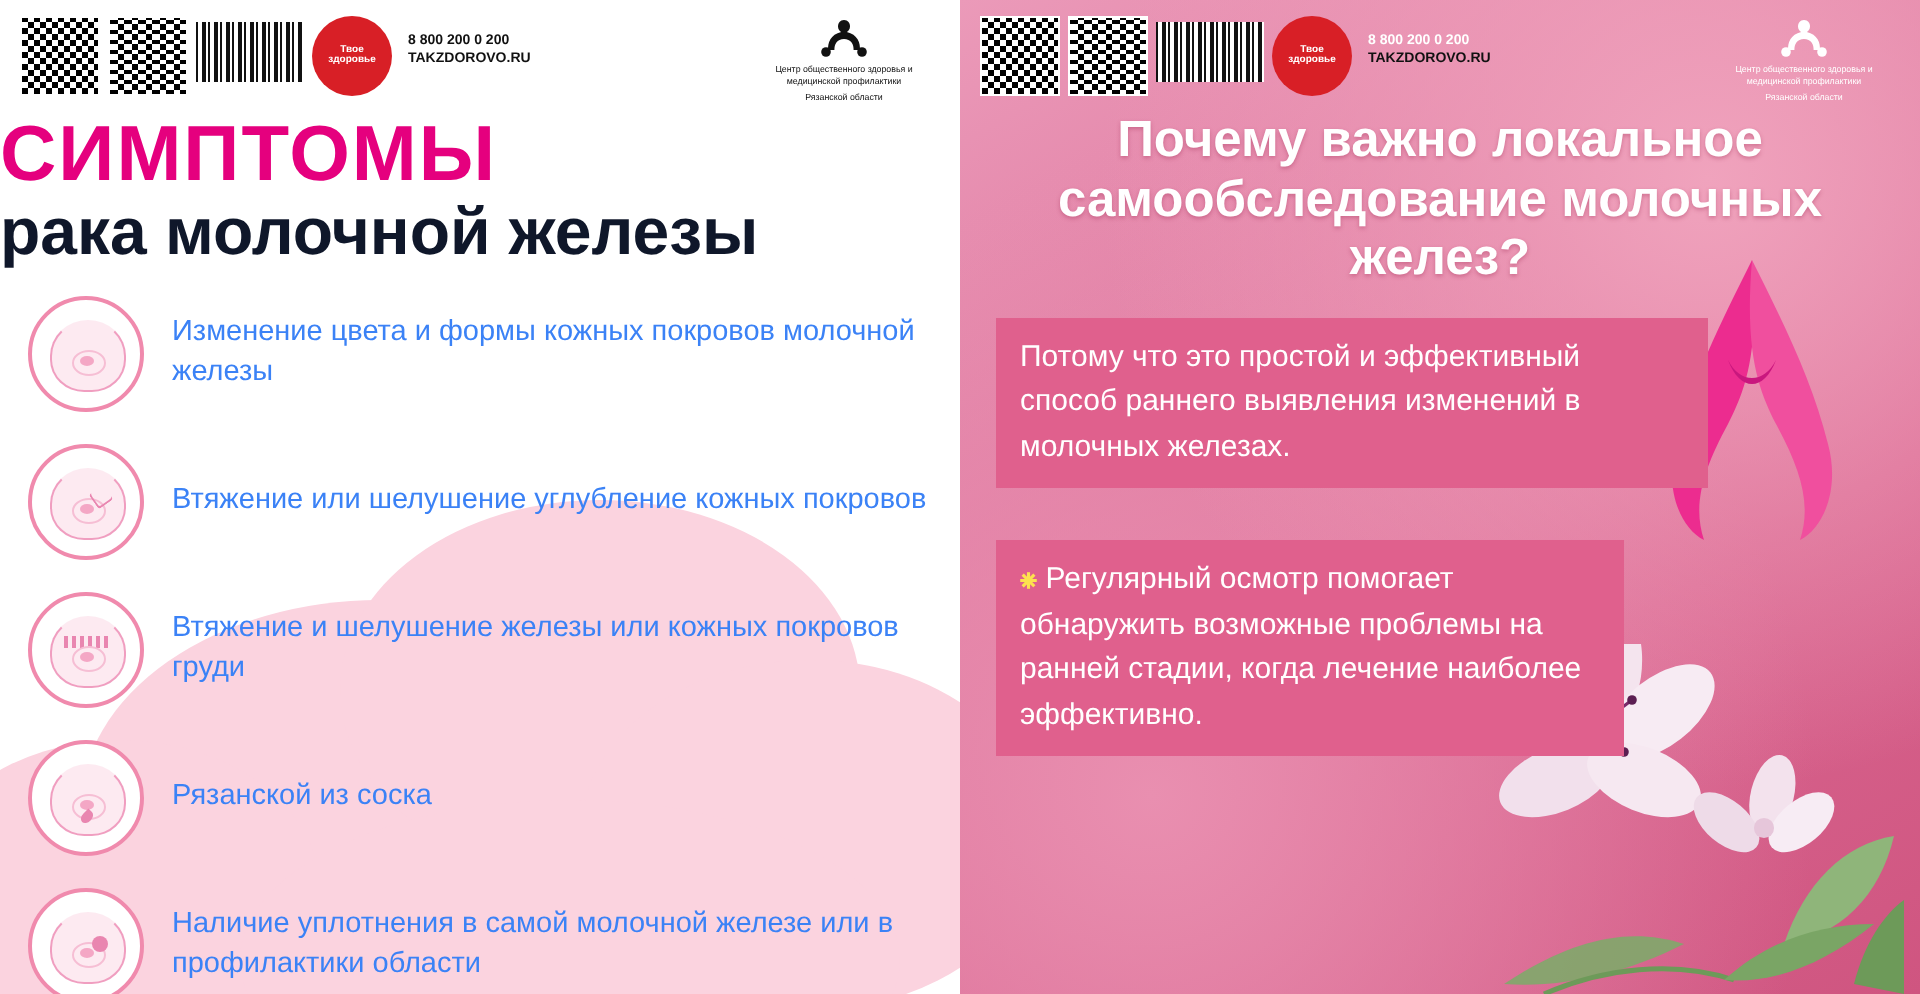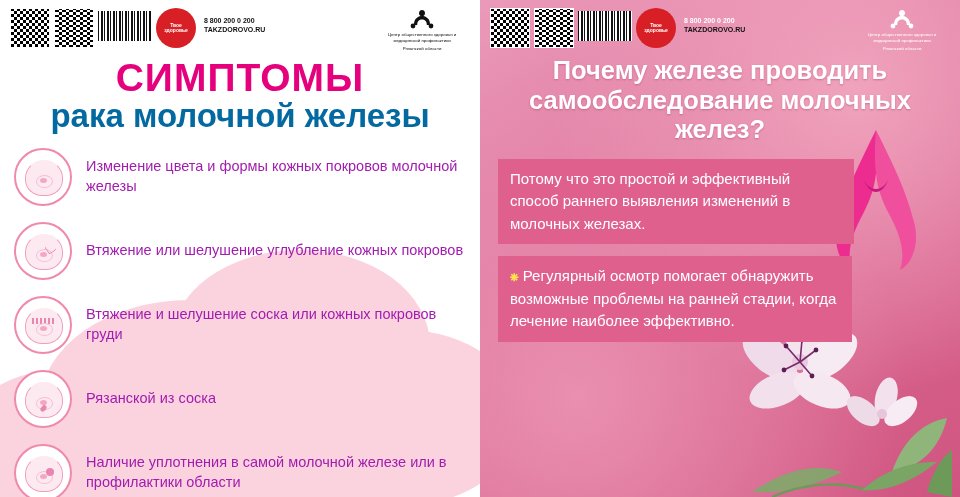--- a/index.html
+++ b/index.html
@@ -113,34 +113,34 @@
   }
   .org-region {
     font-size: 4.4px;
     color: #111;
     margin-top: 2px;
   }
 
   .title-block {
     position: relative;
     z-index: 3;
-    text-align: center;
+    text-align: left;
     margin-top: 6px;
   }
   .title-1 {
     font-size: 39px;
     font-weight: bold;
     color: #e5007e;
     letter-spacing: 1px;
     line-height: 1;
   }
   .title-2 {
     font-size: 33px;
     font-weight: bold;
-    color: #0369a1;
+    color: #0f172a;
     line-height: 1.05;
     margin-top: 2px;
   }
 
   .symptom-list {
     position: relative;
     z-index: 3;
     margin-top: 14px;
     padding: 0 14px;
   }
@@ -225,21 +225,21 @@
     left: 30px;
     top: 22px;
     width: 8px;
     height: 8px;
     border-radius: 50%;
     background: #e986b0;
   }
   .symptom-text {
     font-size: 14.5px;
     line-height: 1.35;
-    color: #a21caf;
+    color: #3b82f6;
     font-weight: normal;
   }
 
   
   .poster-right {
     position: relative;
     width: 480px;
     height: 497px;
     overflow: hidden;
     background:
@@ -291,21 +291,21 @@
     z-index: 5;
     margin: 14px 18px 0 18px;
     background: #e0608d;
     color: #ffffff;
     font-size: 15px;
     line-height: 1.5;
     padding: 9px 12px 9px 12px;
     box-sizing: border-box;
   }
   .stmt-1 { width: 356px; }
-  .stmt-2 { width: 354px; margin-top: 12px; }
+  .stmt-2 { width: 314px; margin-top: 26px; }
   .stmt .accent {
     color: #fde24f;
     font-weight: bold;
   }
 
   .flower {
     position: absolute;
     right: 8px;
     bottom: 0;
     width: 210px;
@@ -378,21 +378,21 @@
         <div class="symptom-text">Втяжение или шелушение углубление кожных покровов</div>
       </div>
 
       <div class="symptom">
         <div class="breast-icon">
           <div class="breast-shape"></div>
           <div class="icon-flake"></div>
           <div class="areola"></div>
           <div class="nipple"></div>
         </div>
-        <div class="symptom-text">Втяжение и шелушение соска или кожных покровов груди</div>
+        <div class="symptom-text">Втяжение и шелушение железы или кожных покровов груди</div>
       </div>
 
       <div class="symptom">
         <div class="breast-icon">
           <div class="breast-shape"></div>
           <div class="areola"></div>
           <div class="nipple"></div>
           <div class="icon-drop"></div>
         </div>
         <div class="symptom-text">Рязанской из соска</div>
@@ -433,21 +433,21 @@
             <path d="M13 2c2 0 3 1.6 3 3.2 0 1.4-.9 2.3-1.6 2.8 2.6.6 4.4 2 5.4 3.6 1.1 1.8 1.2 3.8 1.2 5.4h-3.2c0-1.4-.2-2.8-1-3.8-.8-1-2.2-1.7-3.8-1.7s-3 .7-3.8 1.7c-.8 1-1 2.4-1 3.8H5c0-1.6.1-3.6 1.2-5.4 1-1.6 2.8-3 5.4-3.6C10.9 7.5 10 6.6 10 5.2 10 3.6 11 2 13 2z" fill="#fff"></path>
             <circle cx="4" cy="18" r="2.4" fill="#fff"></circle>
             <circle cx="22" cy="18" r="2.4" fill="#fff"></circle>
           </svg>
         </div>
         <div class="org-text">Центр общественного здоровья и медицинской профилактики</div>
         <div class="org-region">Рязанской области</div>
       </div>
     </div>
 
-    <div class="right-title">Почему железе проводить самообследование молочных желез?</div>
+    <div class="right-title">Почему важно локальное самообследование молочных желез?</div>
 
     <div class="ribbon">
       <svg width="120" height="160" viewBox="0 0 120 160">
         <path d="M60 12 C44 44, 30 72, 22 104 C16 126, 24 146, 36 152 C30 134, 36 116, 48 94 C56 78, 64 60, 60 12 Z" fill="#ec2c8f"></path>
         <path d="M60 12 C76 44, 90 72, 98 104 C104 126, 96 146, 84 152 C90 134, 84 116, 72 94 C64 78, 56 60, 60 12 Z" fill="#f04f9e"></path>
         <path d="M48 62 C54 74, 66 74, 72 62 C66 78, 54 78, 48 62 Z" fill="#c9177e"></path>
       </svg>
     </div>
 
     <div class="stmt stmt-1">

